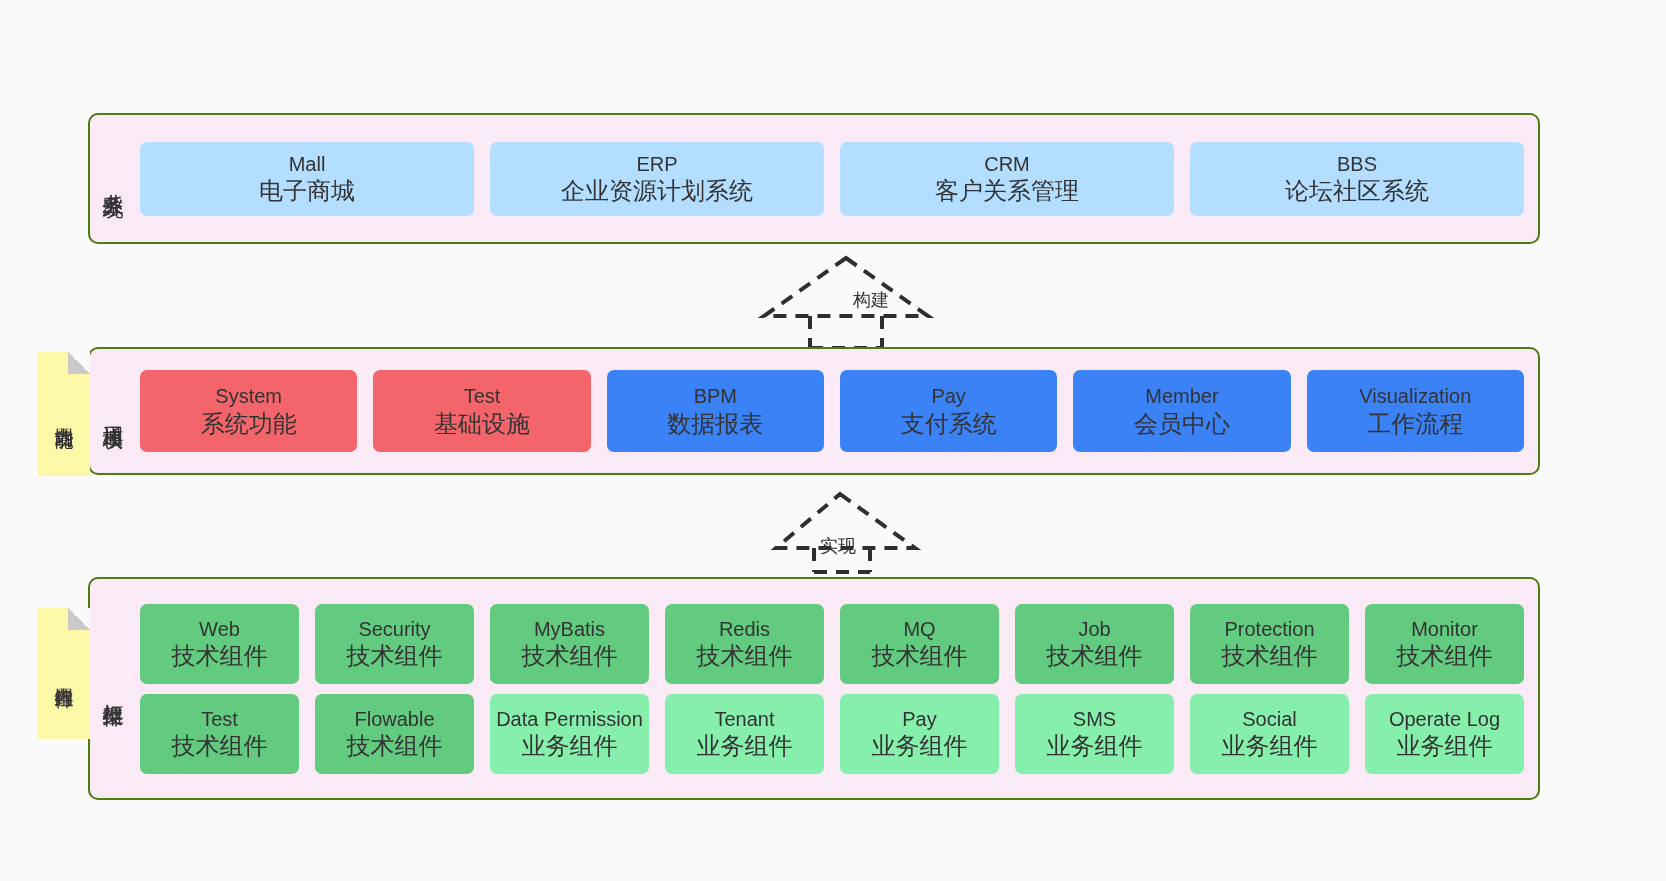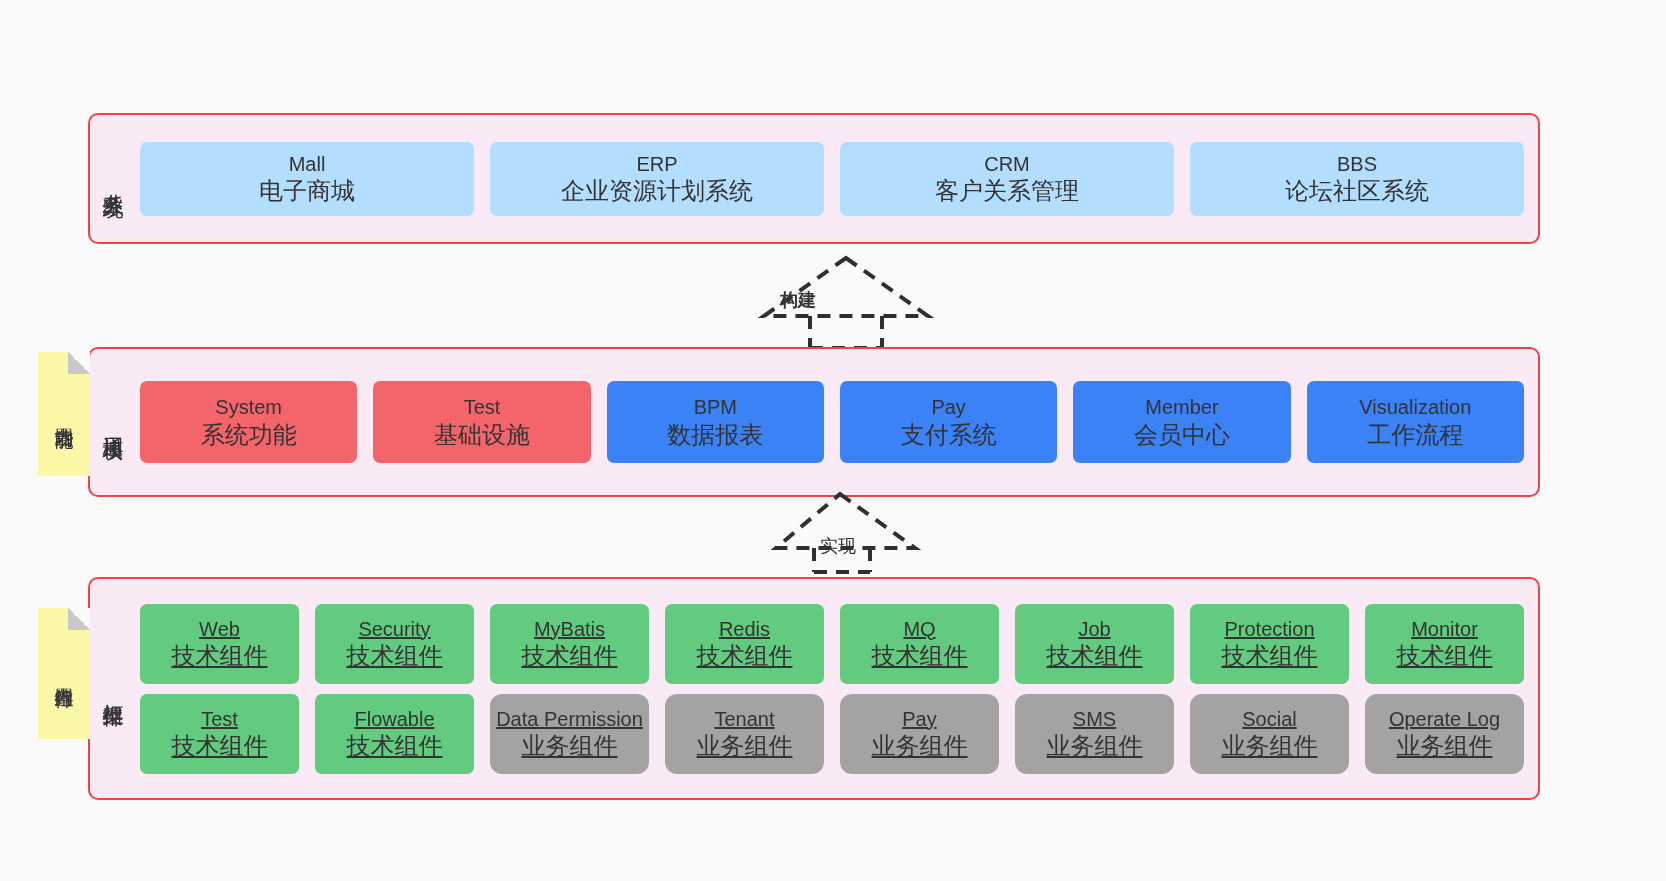--- a/index.html
+++ b/index.html
@@ -18,21 +18,21 @@
 
   #canvas {
     position: absolute;
     inset: 0;
   }
 
   
   .layer {
     position: absolute;
     background: #f9eaf5;
-    border: 2px solid #ef4444;
+    border: 2px solid #4d7c0f;
     border-radius: 10px;
     box-sizing: border-box;
     display: flex;
     align-items: stretch;
   }
 
   .layer-title {
     flex: 0 0 auto;
     width: 46px;
     display: flex;
@@ -82,48 +82,48 @@
   .node .n-sub {
     font-size: 24px;
     color: #333333;
   }
 
   
   .c-blue       { background: #b3deff; }
   .c-red        { background: #f4656b; }
   .c-pink       { background: #3b82f6; }
   .c-green      { background: #63cb7f; }
-  .c-lightgreen { background: #a3a3a3; border-radius: 12px; }
+  .c-lightgreen { background: #86efac; }
 
   
   #layer-business {
     left: 88px;
     top: 113px;
     width: 1452px;
     height: 131px;
   }
   #layer-business .node { height: 74px; }
 
   
   #layer-common {
     left: 88px;
     top: 347px;
     width: 1452px;
-    height: 150px;
+    height: 128px;
   }
   #layer-common .node { height: 82px; }
 
   
   #layer-framework {
     left: 88px;
     top: 577px;
     width: 1452px;
     height: 223px;
   }
-  #layer-framework .layer-body { gap: 10px; text-decoration: underline; }
+  #layer-framework .layer-body { gap: 10px; }
   #layer-framework .node { height: 80px; }
 
   
   .sticky {
     position: absolute;
     background: #fbf8a8;
     display: flex;
     align-items: center;
     justify-content: center;
     font-size: 19px;
@@ -201,21 +201,21 @@
   </div>
 
   <svg class="connector" style="left:758px; top:252px;" width="180" height="98" viewBox="0 0 180 98">
 
     <path d="M 88 6 L 170 64 L 6 64 Z" fill="none" stroke="#2f2f2f" stroke-width="4" stroke-dasharray="13,9" stroke-linejoin="miter"></path>
 
     <path d="M 52 64 L 52 96" fill="none" stroke="#2f2f2f" stroke-width="4" stroke-dasharray="13,9"></path>
     <path d="M 124 64 L 124 96" fill="none" stroke="#2f2f2f" stroke-width="4" stroke-dasharray="13,9"></path>
     <path d="M 52 96 L 124 96" fill="none" stroke="#2f2f2f" stroke-width="4" stroke-dasharray="13,9"></path>
   </svg>
-  <div class="connector-label" style="left:780px; top:288px;font-weight:bold;">构建</div>
+  <div class="connector-label" style="left:853px; top:288px;">构建</div>
 
   <div class="layer" id="layer-common">
     <div class="layer-title">通用模块</div>
     <div class="layer-body">
       <div class="box-row">
         <div class="node c-red">
           <span class="n-title">System</span>
           <span class="n-sub">系统功能</span>
         </div>
         <div class="node c-red">

